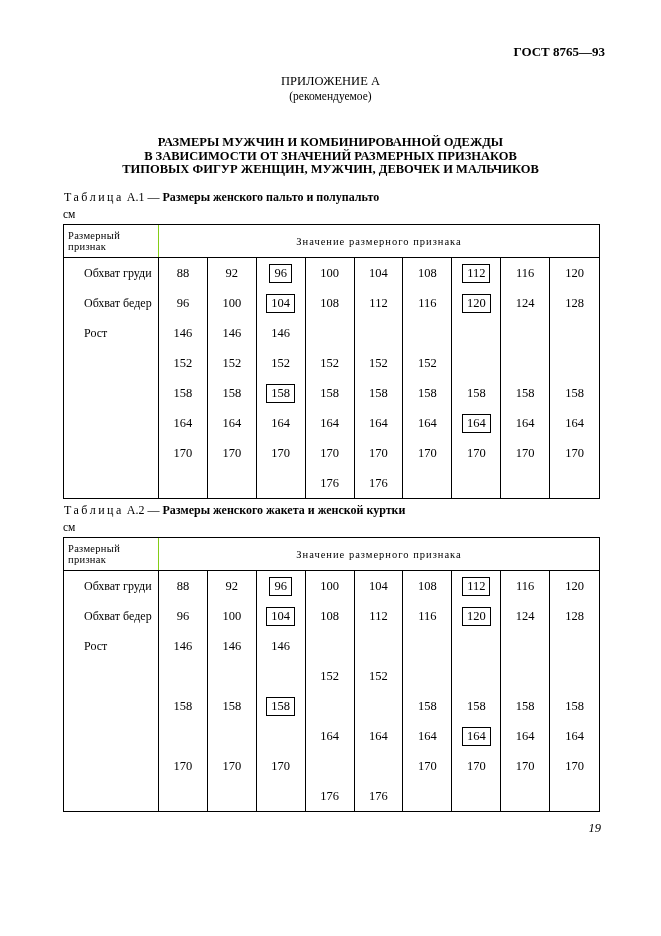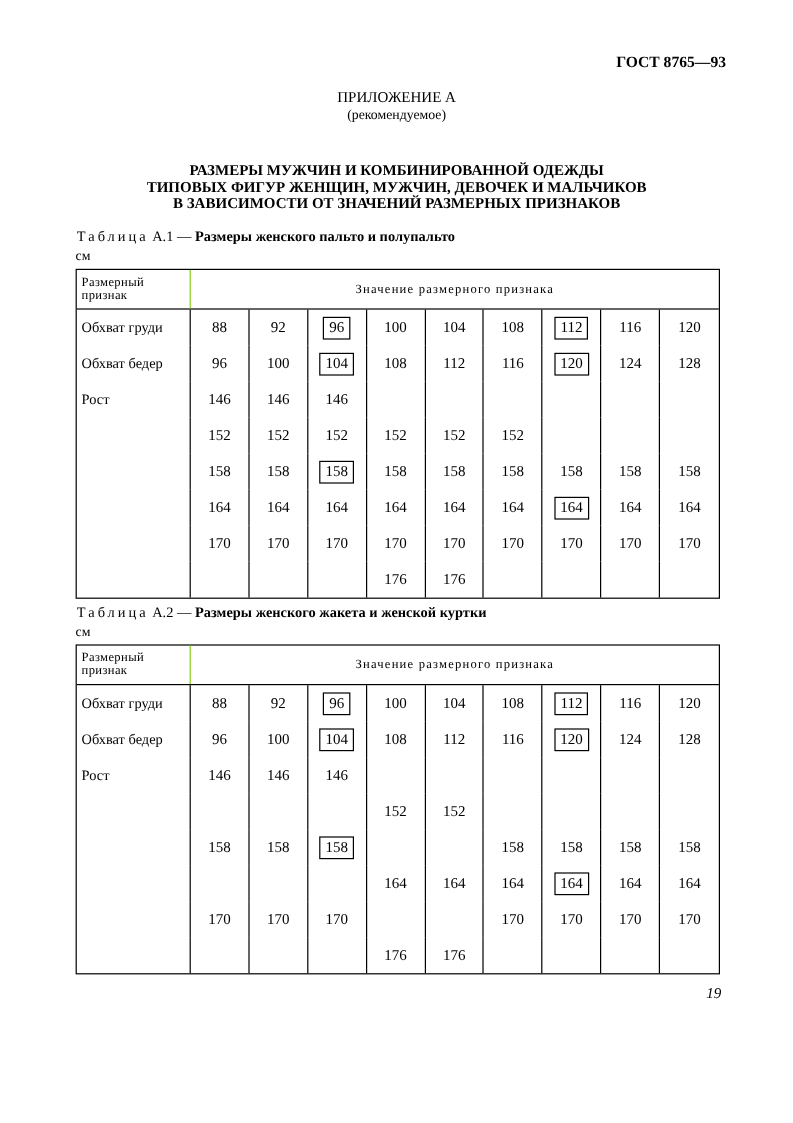--- a/index.html
+++ b/index.html
@@ -47,21 +47,21 @@
     display: flex; align-items: center;
   }
   .hleft { border-right: 1px solid #84cc16; letter-spacing: 0.3px; }
   .hright { justify-content: center; letter-spacing: 1px; }
   .tbody { display: grid; grid-template-columns: 95px repeat(9, 1fr); }
   .cell {
     height: 30px; display: flex; align-items: center;
     border-right: 1px solid #000;
     font-size: 12.5px;
   }
-  .label-cell { justify-content: flex-start; padding-left: 4px; font-size: 12px; }
+  .label-cell { justify-content: flex-start; padding-left: 4px; font-size: 12px; margin-left: 16px; }
   .value-cell { justify-content: center; }
   .value-cell.last { border-right: none; }
   .boxed { border: 1px solid #000; padding: 0 4px; line-height: 17px; }
   .page-number { position: absolute; top: 821px; right: 60px; font-size: 12.5px; font-style: italic; }
 
   
   #caption-1 { top: 190px; }
   #unit-1    { top: 208px; }
   #table-1   { top: 224px; }
   #caption-2 { top: 503px; }
@@ -73,22 +73,22 @@
 
 <div class="doc-number">ГОСТ 8765—93</div>
 
 <div class="appendix-block">
   <span class="appendix-title">ПРИЛОЖЕНИЕ А</span>
   <span class="appendix-note">(рекомендуемое)</span>
 </div>
 
 <div class="main-title">
   <span>РАЗМЕРЫ МУЖЧИН И КОМБИНИРОВАННОЙ ОДЕЖДЫ</span>
+  <span>В ЗАВИСИМОСТИ ОТ ЗНАЧЕНИЙ РАЗМЕРНЫХ ПРИЗНАКОВ</span>
   <span>ТИПОВЫХ ФИГУР ЖЕНЩИН, МУЖЧИН, ДЕВОЧЕК И МАЛЬЧИКОВ</span>
-  <span>В ЗАВИСИМОСТИ ОТ ЗНАЧЕНИЙ РАЗМЕРНЫХ ПРИЗНАКОВ</span>
 </div>
 
 <div class="tbl-caption" id="caption-1">
   <span class="spaced">Таблица</span>
   <span>А.1 —</span>
   <span class="cap-title">Размеры женского пальто и полупальто</span>
 </div>
 <div class="unit-label" id="unit-1">см</div>
 <div class="gtable" id="table-1">
   <div class="thead">

